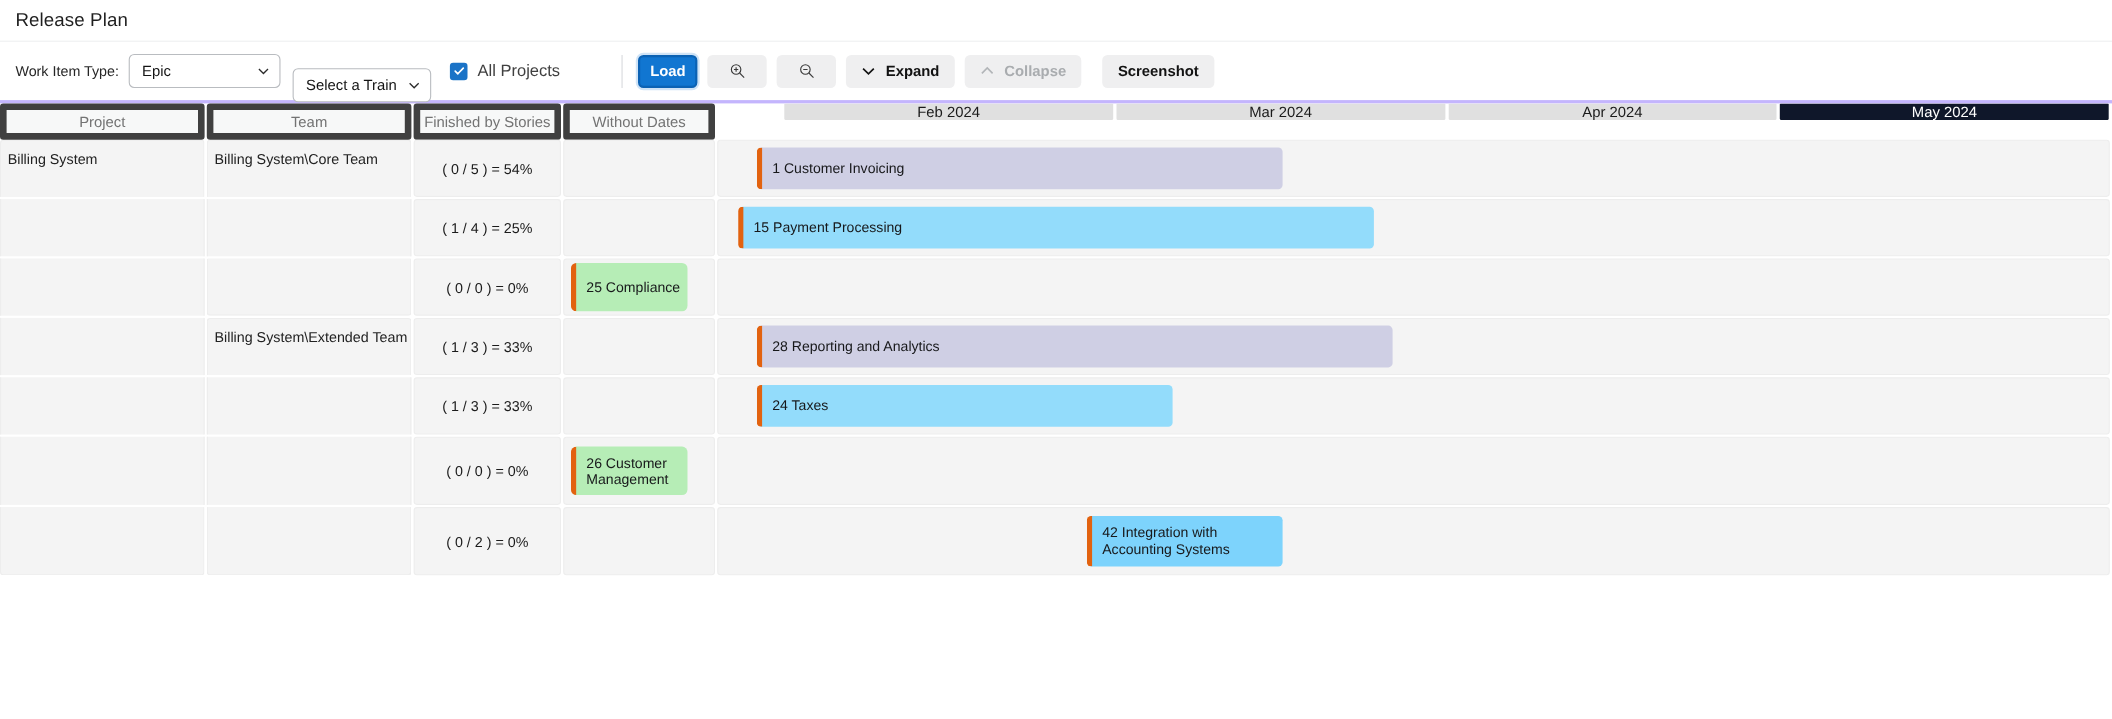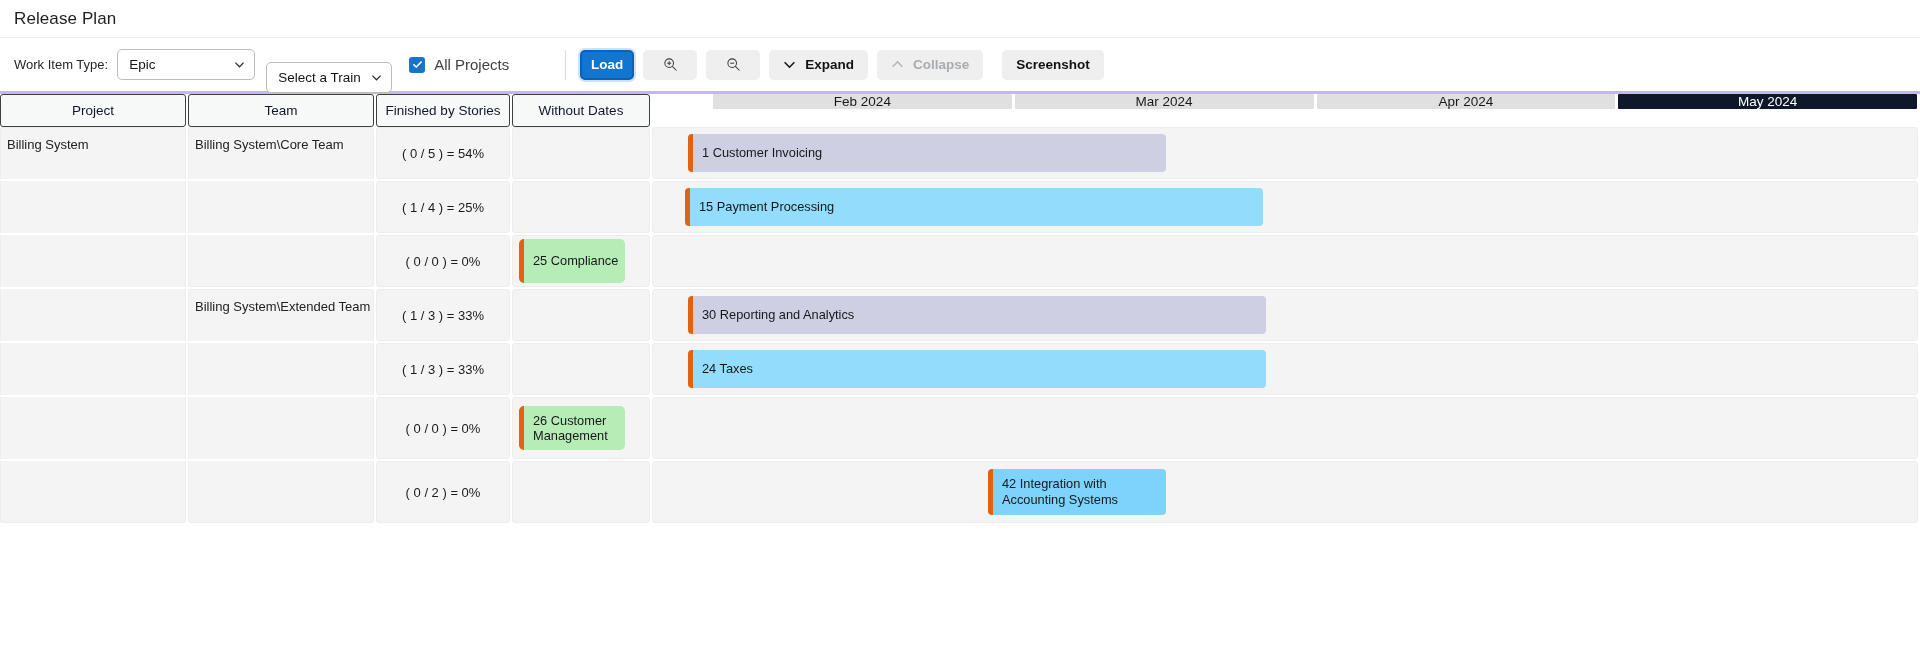--- a/index.html
+++ b/index.html
@@ -136,27 +136,27 @@
     width: 1920px;
     box-sizing: border-box;
   }
   .grid-header {
     display: flex;
     height: 33px;
     align-items: stretch;
   }
   .hcell {
     background: #f7f8f8;
-    border: 1px solid #404040;
+    border: 6px solid #404040;
     border-radius: 3px;
     display: flex;
     align-items: center;
     justify-content: center;
     font-size: 13.5px;
-    color: #0f172a;
+    color: #737373;
     box-sizing: border-box;
     margin-right: 2px;
   }
   .c-project { width: 186px; flex: none; }
   .c-team    { width: 186px; flex: none; }
   .c-fin     { width: 134px; flex: none; }
   .c-nodate  { width: 138px; flex: none; }
 
   .month-area {
     flex: 1;
@@ -383,21 +383,21 @@
         </div>
       </div>
       <div class="grid-row" style="height: 52px;">
         <div class="cell proj c-project" style="border-top: none; border-bottom: none; border-radius: 0px;"></div>
         <div class="cell team c-team" style="border-top: none; border-bottom: none; border-radius: 0px;"></div>
         <div class="cell fin c-fin">
           <span>( 1 / 4 ) = 25%</span>
         </div>
         <div class="cell nodate c-nodate"></div>
         <div class="cell track">
-          <div class="bar blue" style="left: 32px; width: 578px;">
+          <div class="bar blue" style="left: 18px; width: 578px;">
             <span class="btext">15 Payment Processing</span>
           </div>
         </div>
       </div>
       <div class="grid-row" style="height: 52px;">
         <div class="cell proj c-project" style="border-top: none; border-bottom: none; border-radius: 0px;"></div>
         <div class="cell team c-team" style="border-top: none; border-bottom: 1px solid rgb(237, 237, 237); border-radius: 0px 0px 3px 3px;"></div>
         <div class="cell fin c-fin">
           <span>( 0 / 0 ) = 0%</span>
         </div>
@@ -412,33 +412,33 @@
         <div class="cell proj c-project" style="border-top: none; border-bottom: none; border-radius: 0px;"></div>
         <div class="cell team c-team" style="border-bottom: none; border-radius: 3px 3px 0px 0px;">
           <span>Billing System\Extended Team</span>
         </div>
         <div class="cell fin c-fin">
           <span>( 1 / 3 ) = 33%</span>
         </div>
         <div class="cell nodate c-nodate"></div>
         <div class="cell track">
           <div class="bar purple" style="left: 35px; width: 578px;">
-            <span class="btext">30 Reporting and Analytics</span>
+            <span class="btext">28 Reporting and Analytics</span>
           </div>
         </div>
       </div>
       <div class="grid-row" style="height: 52px;">
         <div class="cell proj c-project" style="border-top: none; border-bottom: none; border-radius: 0px;"></div>
         <div class="cell team c-team" style="border-top: none; border-bottom: none; border-radius: 0px;"></div>
         <div class="cell fin c-fin">
           <span>( 1 / 3 ) = 33%</span>
         </div>
         <div class="cell nodate c-nodate"></div>
         <div class="cell track">
-          <div class="bar blue" style="left: 35px; width: 578px;">
+          <div class="bar blue" style="left: 35px; width: 378px;">
             <span class="btext">24 Taxes</span>
           </div>
         </div>
       </div>
       <div class="grid-row" style="height: 62px;">
         <div class="cell proj c-project" style="border-top: none; border-bottom: none; border-radius: 0px;"></div>
         <div class="cell team c-team" style="border-top: none; border-bottom: none; border-radius: 0px;"></div>
         <div class="cell fin c-fin">
           <span>( 0 / 0 ) = 0%</span>
         </div>

